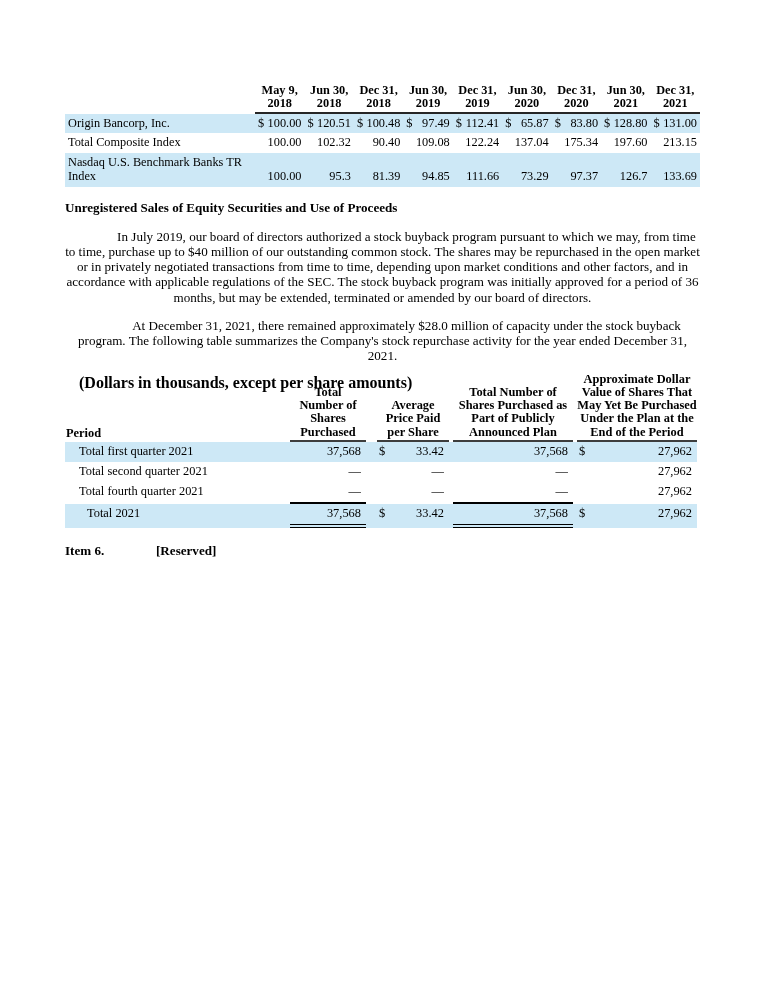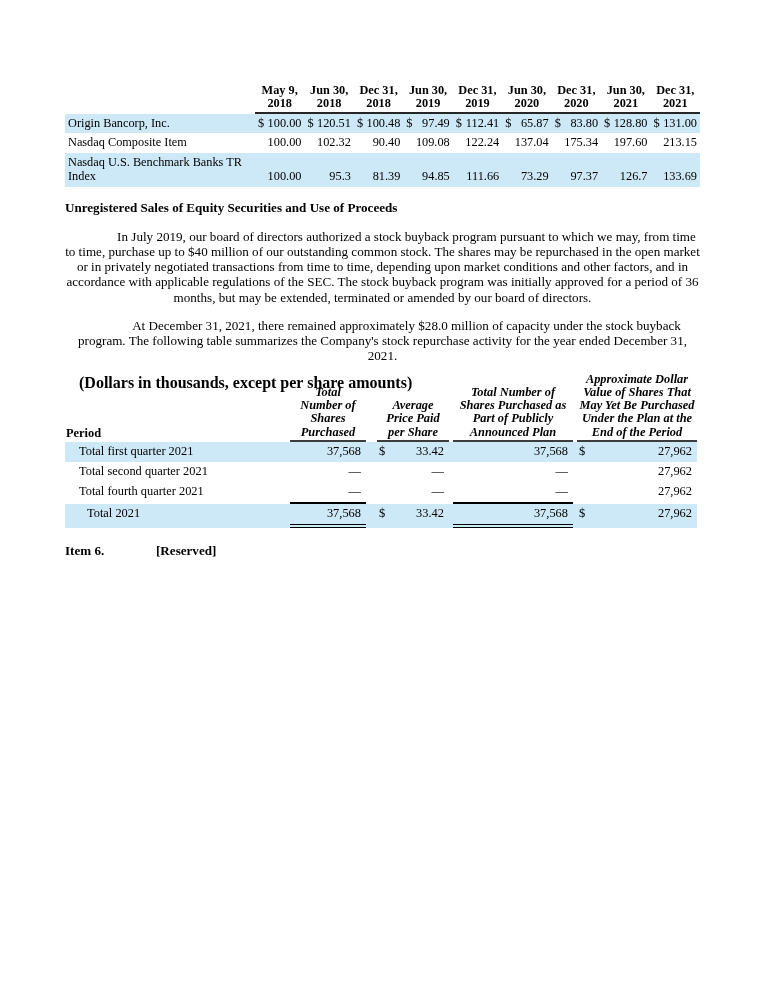--- a/index.html
+++ b/index.html
@@ -67,21 +67,20 @@
     font-size: 12.4px;
   }
   .rep th.grp {
     font-weight: bold;
     vertical-align: bottom;
     text-align: center;
     white-space: pre-line;
     line-height: 1.05;
     border-bottom: 2px solid #3d3d3d;
     padding: 0 0 1px 0;
-    font-style: italic;
   }
   .rep th.gaph { border: none; }
   .rep th.perh {
     position: relative;
     vertical-align: bottom;
     text-align: left;
     font-weight: bold;
     padding: 0 0 1px 1px;
   }
   .rep .note {
@@ -209,21 +208,21 @@
               </div>
             </td>
           <td class="num">
               <div class="cf">
                 <span class="usd">$</span>
                 <span>131.00</span>
               </div>
             </td>
         </tr>
         <tr>
-          <td class="lab">Nasdaq Composite Item</td>
+          <td class="lab">Total Composite Index</td>
           <td class="num">100.00</td>
           <td class="num">102.32</td>
           <td class="num">90.40</td>
           <td class="num">109.08</td>
           <td class="num">122.24</td>
           <td class="num">137.04</td>
           <td class="num">175.34</td>
           <td class="num">197.60</td>
           <td class="num">213.15</td>
         </tr>

